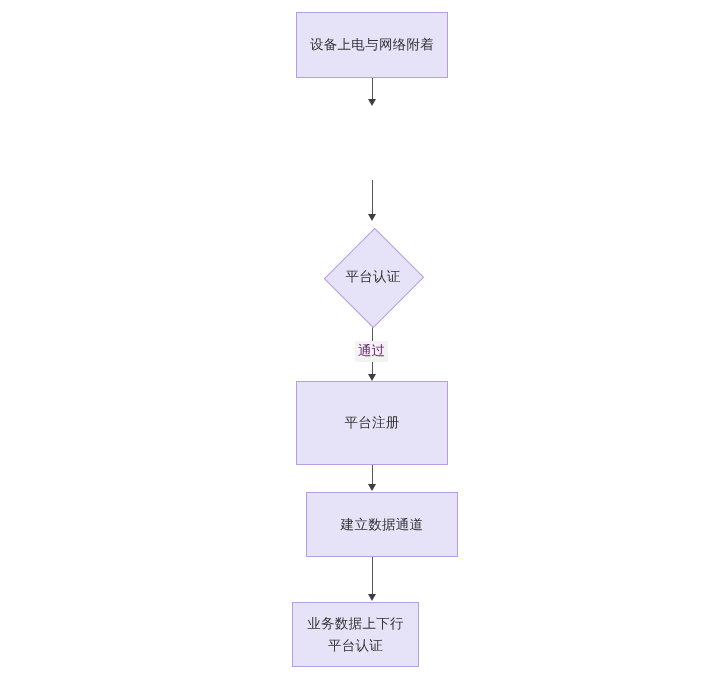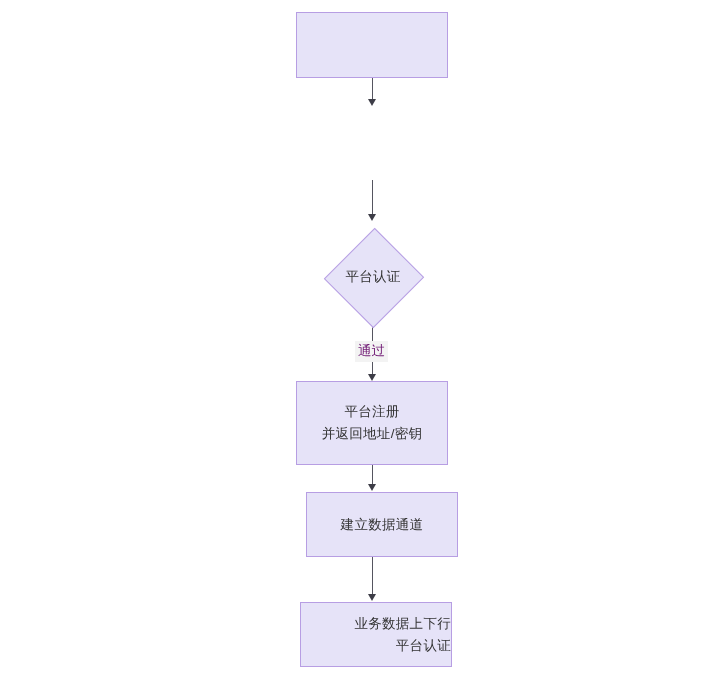--- a/index.html
+++ b/index.html
@@ -115,35 +115,35 @@
   <div class="arrowhead" style="left:368px; top:374px;"></div>
   <div class="edge-label" style="left:355px; top:341px;">通过</div>
 
   <div class="edge" style="left:372px; top:455px; height:29px;"></div>
   <div class="arrowhead" style="left:368px; top:484px;"></div>
 
   <div class="edge" style="left:372px; top:557px; height:37px;"></div>
   <div class="arrowhead" style="left:368px; top:594px;"></div>
 
   <div class="node node-box" style="left:296px; top:12px; width:152px; height:66px;">
+    <span class="node-line">设备上电与网络附着</span>
   </div>
 
 
   <div class="node node-diamond-wrap" style="left:325px; top:228px; width:96px; height:98px;">
     <div class="node-diamond-shape"></div>
     <span class="node-line diamond-label">平台认证</span>
   </div>
 
   <div class="node node-box" style="left:296px; top:381px; width:152px; height:84px;">
     <span class="node-line">平台注册</span>
-    <span class="node-line">并返回地址/密钥</span>
   </div>
 
   <div class="node node-box" style="left:306px; top:492px; width:152px; height:65px;gap:47px;">
     <span class="node-line">建立数据通道</span>
   </div>
 
-  <div class="node node-box" style="left:300px; top:602px; width:152px; height:65px;align-items:flex-end;">
+  <div class="node node-box" style="left:292px; top:602px; width:127px; height:65px;">
     <span class="node-line">业务数据上下行</span>
     <span class="node-line">平台认证</span>
   </div>
 
 </div>
 
 </body></html>

